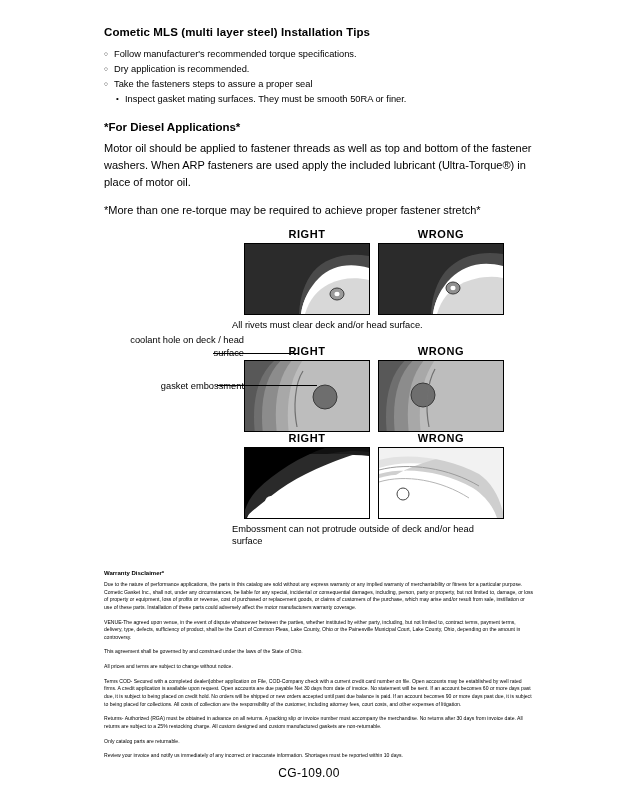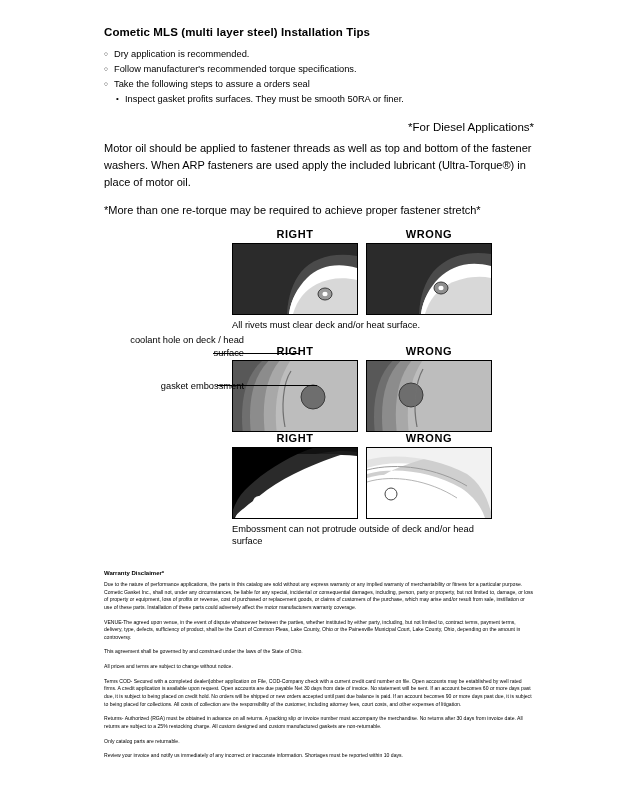--- a/index.html
+++ b/index.html
@@ -68,41 +68,41 @@
   ul.subbullets > li::before {
     content: "\2022";
     position: absolute;
     left: 0;
     top: 0;
     font-size: 8px;
     line-height: 1.8;
   }
   h2.subtitle {
     font-size: 11.5px;
-    font-weight: normal;
+    font-weight: bold;
     margin: 15px 0 7px 0;
-    text-align: right;
   }
   p.body {
     font-size: 11px;
     line-height: 1.55;
     margin: 0 0 11px 0;
   }
   p.body.last { margin-bottom: 0; }
 
   
   .figures {
     position: absolute;
     left: 232px;
     top: 228px;
     width: 260px;
   }
   .fig-row {
     display: flex;
     gap: 8px;
+    margin-left: 12px;
   }
   .fig-col { width: 126px; }
   .fig-label {
     font-size: 11px;
     font-weight: bold;
     text-align: center;
     letter-spacing: 0.6px;
     margin-bottom: 3px;
   }
   .fig-box {
@@ -170,27 +170,27 @@
 </style>
 </head>
 <body>
 
 <div class="page">
 
   <div class="content">
     <h1 class="title">Cometic MLS (multi layer steel) Installation Tips</h1>
 
     <ul class="bullets">
+      <li>Follow manufacturer's recommended torque specifications.</li>
       <li>Dry application is recommended.</li>
-      <li>Follow manufacturer's recommended torque specifications.</li>
-      <li>Take the following steps to assure a orders seal</li>
+      <li>Take the fasteners steps to assure a proper seal</li>
     </ul>
 
     <ul class="subbullets">
-      <li>Inspect gasket profits surfaces.  They must be smooth 50RA or finer.</li>
+      <li>Inspect gasket mating surfaces.  They must be smooth 50RA or finer.</li>
     </ul>
 
     <h2 class="subtitle">*For Diesel Applications*</h2>
 
     <p class="body">Motor oil should be applied to fastener threads as well as top and bottom of the fastener washers. When ARP fasteners are used apply the included lubricant (Ultra-Torque®) in place of motor oil.</p>
     <p class="body last">*More than one re-torque may be required to achieve proper fastener stretch*</p>
   </div>
 
   <div class="figures">
 
@@ -217,21 +217,21 @@
             <path d="M0,0 L124,0 L124,22 C102,16 84,22 72,34 C62,44 56,56 54,70 L0,70 Z" fill="#4a4a4a"></path>
             <path d="M0,0 L124,0 L124,10 C98,6 78,14 66,28 C58,38 53,52 52,70 L0,70 Z" fill="#2b2b2b"></path>
             <path d="M54,70 C56,54 64,42 76,34 C90,24 108,20 124,24 L124,70 Z" fill="#ffffff"></path>
             <path d="M58,70 C62,56 70,46 82,40 C94,34 110,31 124,34 L124,70 Z" fill="#d8d8d8"></path>
             <ellipse cx="74" cy="44" rx="7" ry="6" fill="#8f8f8f" stroke="#3a3a3a" stroke-width="1"></ellipse>
             <ellipse cx="74" cy="44" rx="2.6" ry="2.2" fill="#ffffff"></ellipse>
           </svg>
         </div>
       </div>
     </div>
-    <div class="caption">All rivets must clear deck and/or heat surface.</div>
+    <div class="caption">All rivets must clear deck and/or head surface.</div>
 
     <div class="fig-row">
       <div class="fig-col">
         <div class="fig-label">RIGHT</div>
         <div class="fig-box">
           <svg width="124" height="70" viewBox="0 0 124 70">
             <rect x="0" y="0" width="124" height="70" fill="#ffffff"></rect>
             <path d="M0,0 L124,0 L124,70 L0,70 Z" fill="#585858"></path>
             <path d="M34,-4 C14,10 6,36 10,74 L124,74 L124,-4 Z" fill="#6f6f6f"></path>
             <path d="M40,-4 C22,10 14,36 18,74 L124,74 L124,-4 Z" fill="#8c8c8c"></path>
@@ -306,13 +306,14 @@
     <p>Due to the nature of performance applications, the parts in this catalog are sold without any express warranty or any implied warranty of merchantability or fitness for a particular purpose.  Cometic Gasket Inc., shall not, under any circumstances, be liable for any special, incidental or consequential damages, including, person, party or property, but not limited to, damage, or loss of property or equipment, loss of profits or revenue, cost of purchased or replacement goods, or claims of customers of the purchase, which may arise and/or result from sale, instillation or use of these parts.  Installation of these parts could adversely affect the motor manufacturers warranty coverage.</p>
     <p>VENUE-The agreed upon venue, in the event of dispute whatsoever between the parties, whether instituted by either party, including, but not limited to, contract terms, payment terms, delivery, type, defects, sufficiency of product, shall be the Court of Common Pleas, Lake County, Ohio or the Painesville Municipal Court, Lake County, Ohio, depending on the amount in controversy.</p>
     <p>This agreement shall be governed by and construed under the laws of the State of Ohio.</p>
     <p>All prices and terms are subject to change without notice.</p>
     <p>Terms COD- Secured with a completed dealer/jobber application on File, COD-Company check with a current credit card number on file.  Open accounts may be established by well rated firms.  A credit application is available upon request.  Open accounts are due payable Net 30 days from date of invoice.  No statement will be sent.  If an account becomes 60 or more days past due, it is subject to being placed on credit hold.  No orders will be shipped or new orders accepted until past due balance is paid.  If an account becomes 90 or more days past due, it is subject to being placed for collections.  All costs of collection are the responsibility of the customer, including attorney fees, court costs, and other expenses of litigation.</p>
     <p>Returns- Authorized (RGA) must be obtained in advance on all returns.  A packing slip or invoice number must accompany the merchandise.  No returns after 30 days from invoice date.  All returns are subject to a 25% restocking charge.  All custom designed and custom manufactured gaskets are non-returnable.</p>
     <p>Only catalog parts are returnable.</p>
     <p>Review your invoice and notify us immediately of any incorrect or inaccurate information.  Shortages must be reported within 10 days.</p>
   </div>
 
+  <div class="doc-number">CG-109.00</div>
 </div>
 
 </body></html>

